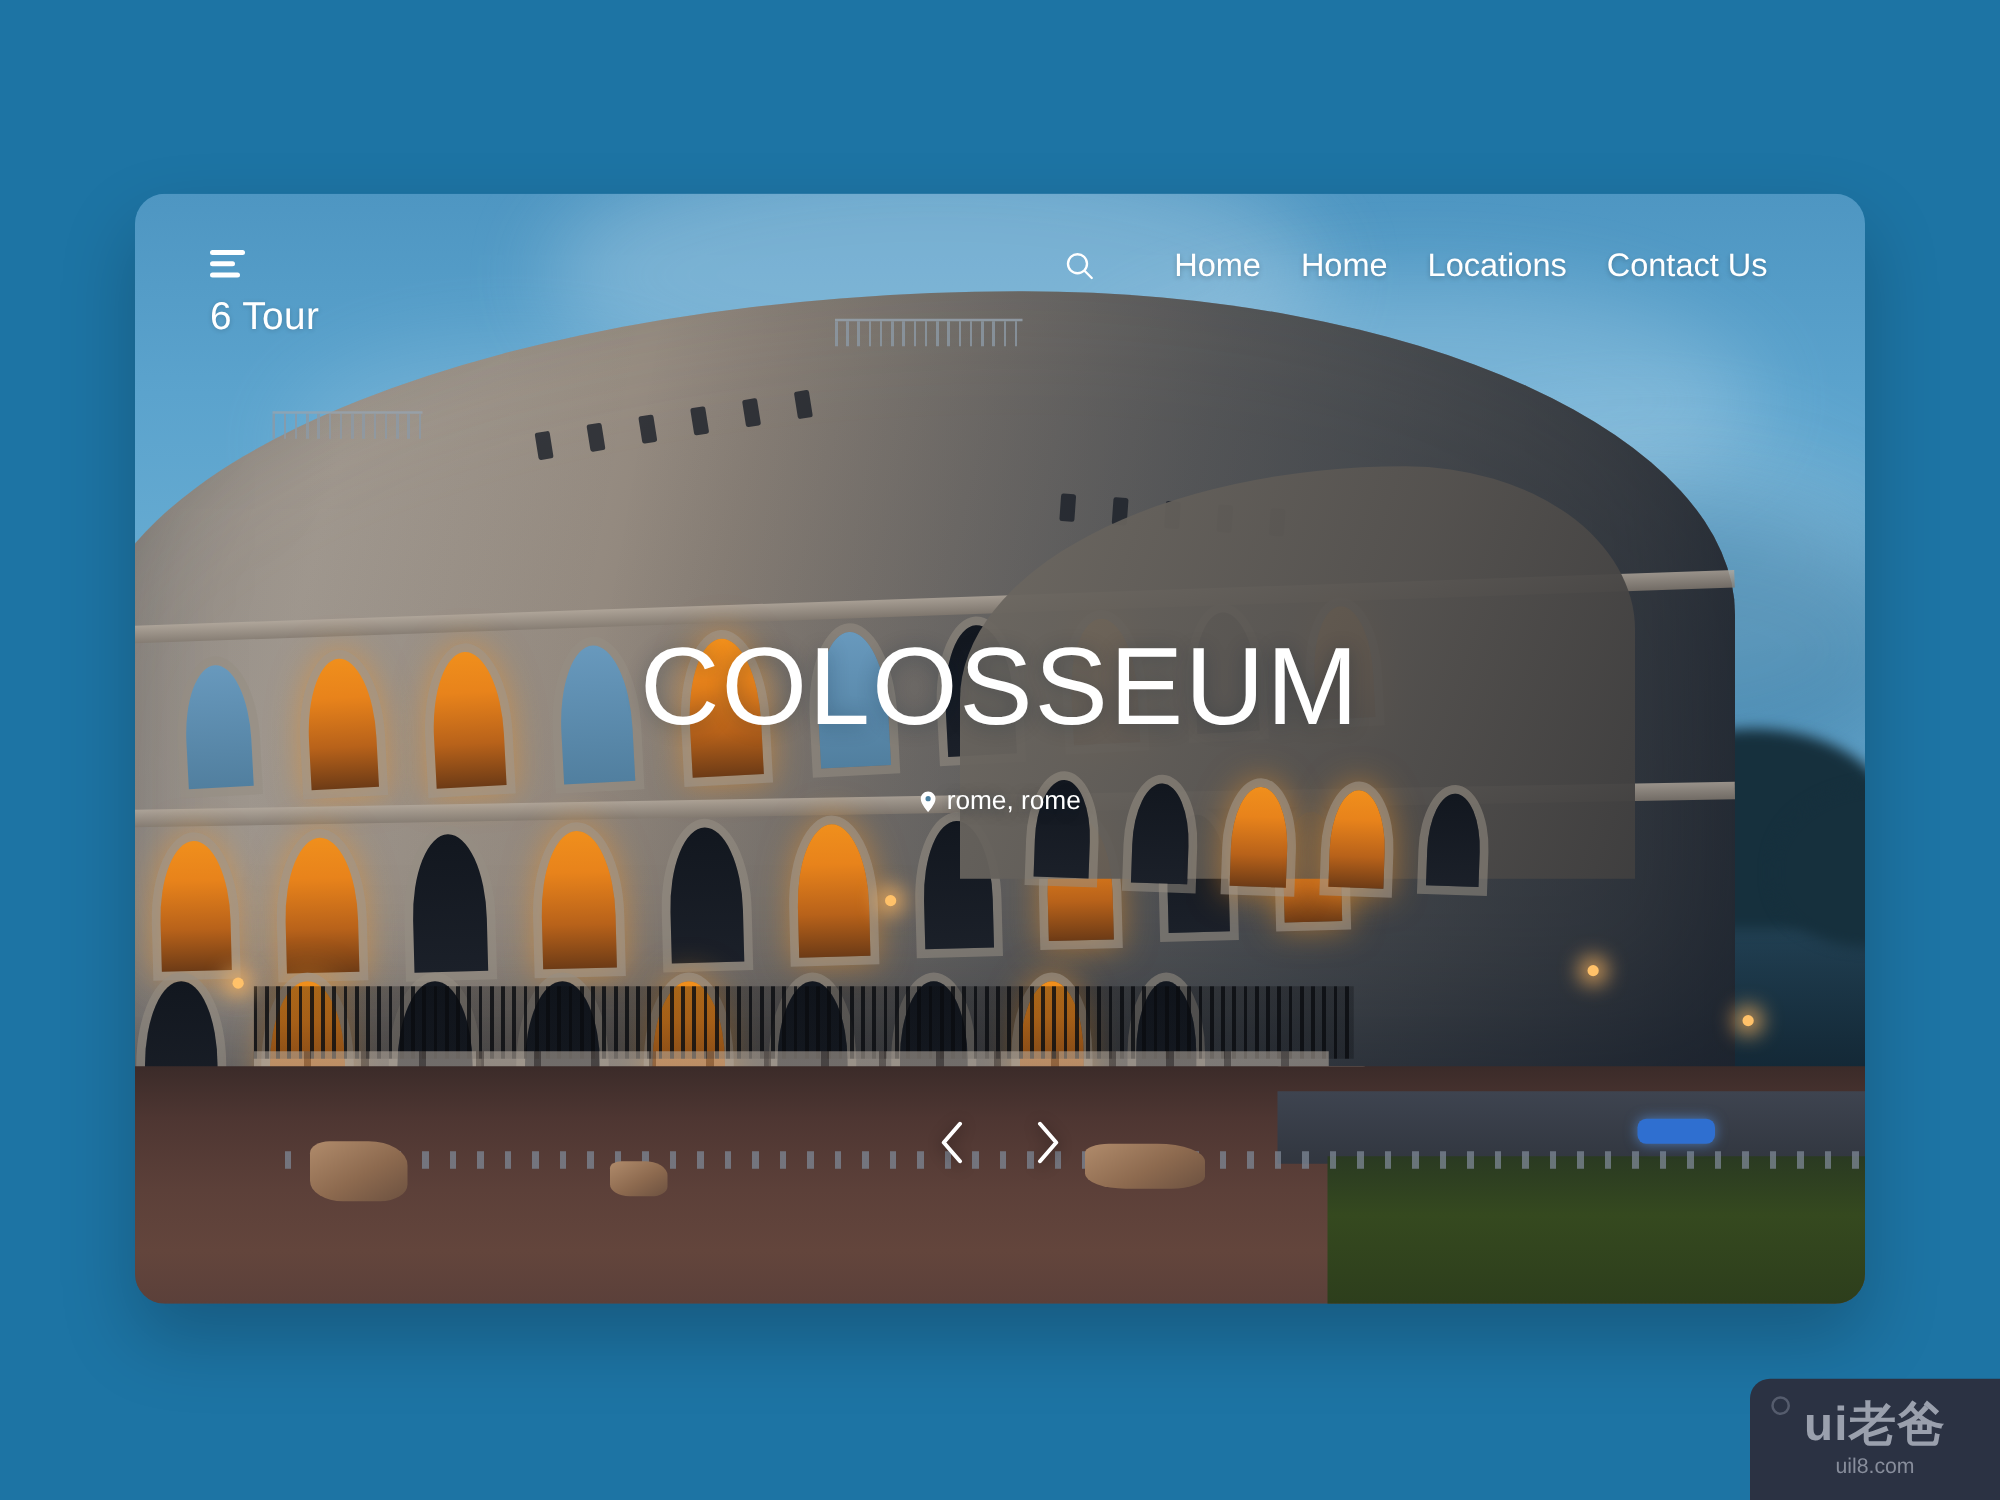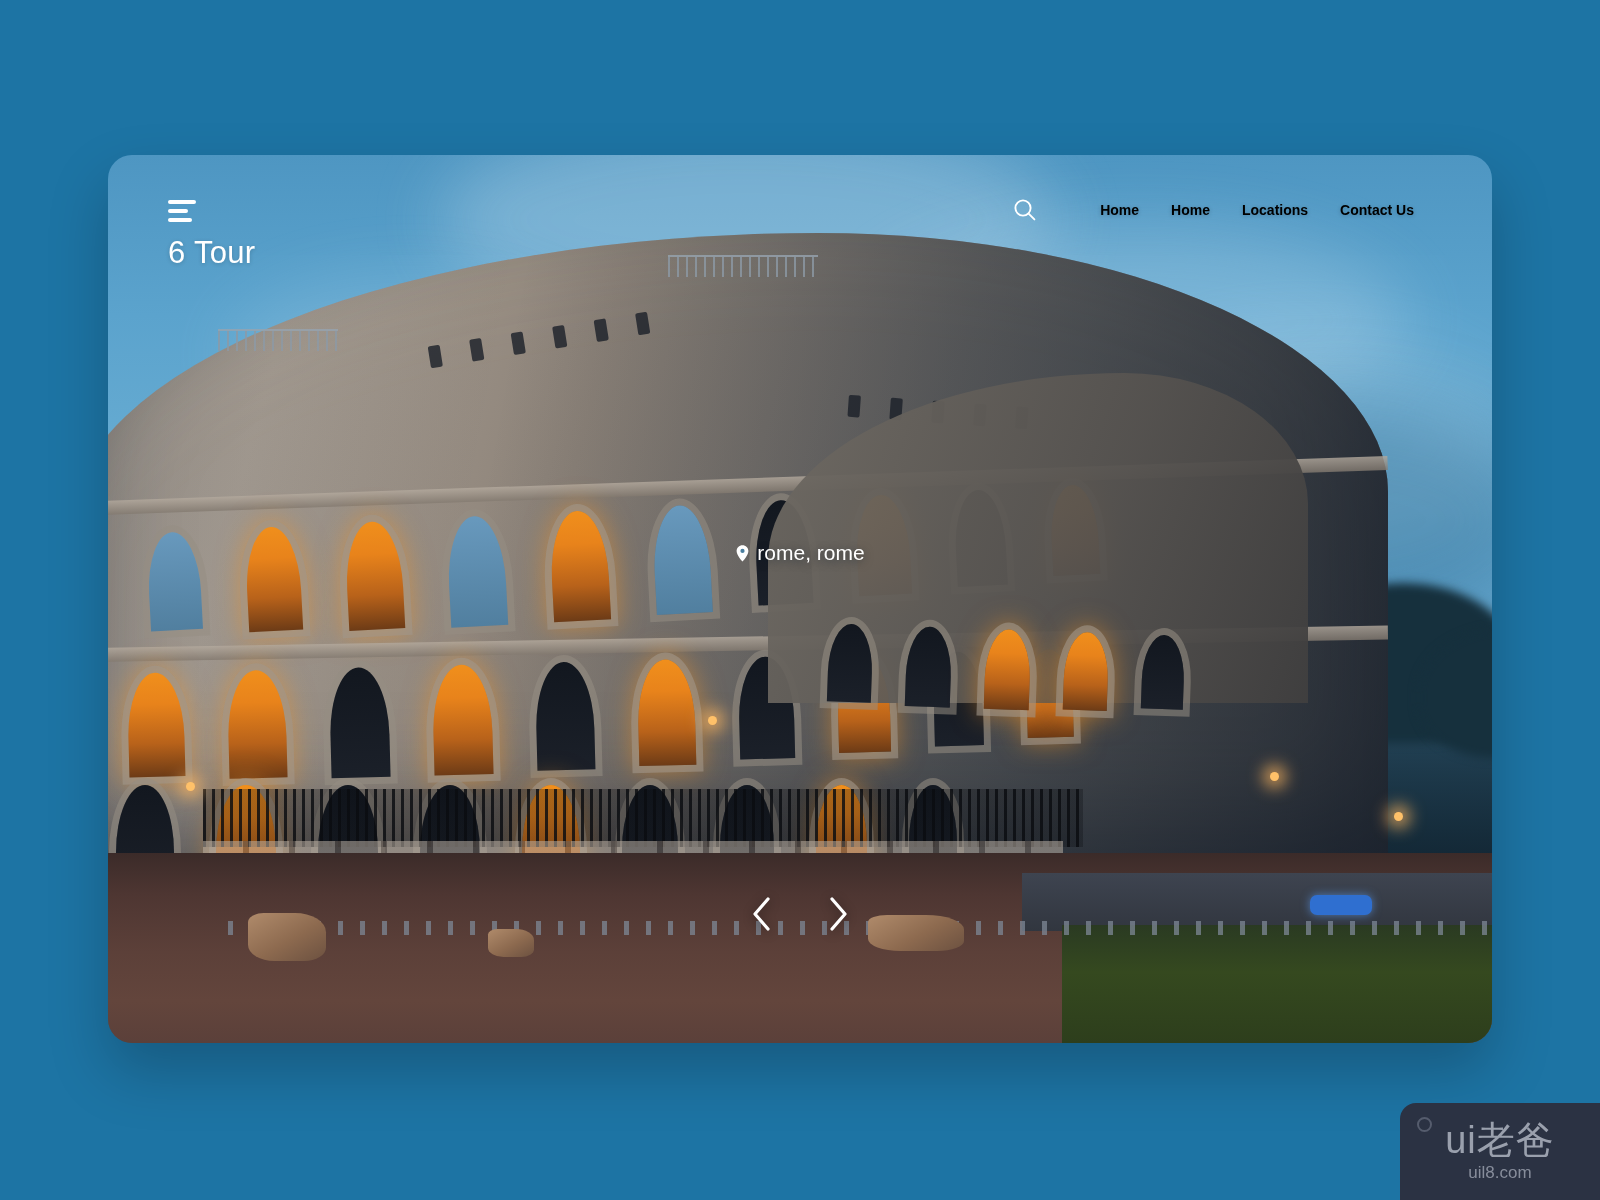--- a/index.html
+++ b/index.html
@@ -150,21 +150,21 @@
   .hamburger i:nth-child(3){width:24px;}
   .brand{
     position:absolute;left:60px;top:80px;
     color:#fff;font-size:31px;font-weight:400;letter-spacing:.3px;
     text-shadow:0 1px 4px rgba(0,0,0,.18);
   }
   .nav{
     position:absolute;right:78px;top:42px;display:flex;align-items:center;gap:32px;
   }
   .nav a{
-    color:#000000;font-size:14px;text-decoration:none;font-weight:700;
+    color:#ffffff;font-size:26px;text-decoration:none;font-weight:400;
     text-shadow:0 1px 4px rgba(0,0,0,.22);
   }
   .search-btn{display:flex;align-items:center;justify-content:center;cursor:pointer;margin-right:30px;}
 
   
   .hero-text{position:absolute;left:0;right:0;top:350px;text-align:center;z-index:20;}
   .hero-title{
     color:#fff;font-size:88px;font-weight:300;letter-spacing:1.5px;line-height:1;
     text-shadow:0 2px 16px rgba(10,30,50,.3);
   }
@@ -185,21 +185,21 @@
   
   #watermark{
     position:absolute;right:0;bottom:0;width:200px;height:97px;
     background:#2b3243;border-radius:16px 0 0 0;
     display:flex;flex-direction:column;align-items:center;justify-content:center;
   }
   #watermark .wm-dot{
     position:absolute;left:17px;top:14px;width:15px;height:15px;
     border:2.5px solid #555c6d;border-radius:50%;
   }
-  .wm-main{font-size:38px;font-weight:400;color:#9aa0ad;line-height:1;letter-spacing:1px;}
+  .wm-main{font-size:38px;font-weight:700;color:#9aa0ad;line-height:1;letter-spacing:1px;}
   .wm-sub{font-size:17px;color:#878d9b;margin-top:4px;}
 </style>
 </head>
 <body>
 
 <div id="hero-card">
 
   <div class="scene">
     <div class="sky"></div>
     <div class="cloud c1"></div>
@@ -327,20 +327,21 @@
         </svg>
       </span>
       <a href="#">Home</a>
       <a href="#">Home</a>
       <a href="#">Locations</a>
       <a href="#">Contact Us</a>
     </div>
   </div>
 
   <div class="hero-text">
+    <div class="hero-title">COLOSSEUM</div>
     <div class="hero-sub">
       <span>
         <svg width="15" height="19" viewBox="0 0 15 19" fill="none" style="display:block">
           <path d="M7.5 1.2C4.2 1.2 1.6 3.8 1.6 7c0 4.4 5.9 10.6 5.9 10.6S13.4 11.4 13.4 7c0-3.2-2.6-5.8-5.9-5.8z" fill="#fff"></path>
           <circle cx="7.5" cy="6.9" r="2.1" fill="#4a7fa0"></circle>
         </svg>
       </span>
       <span>rome, rome</span>
     </div>
   </div>

